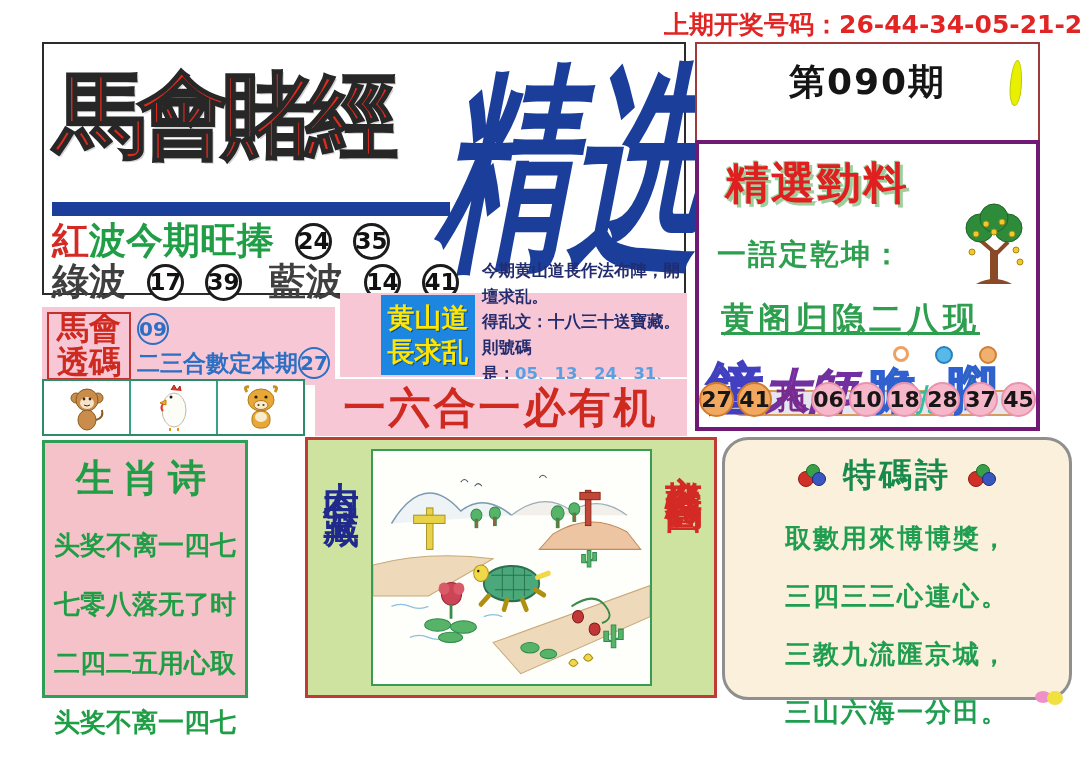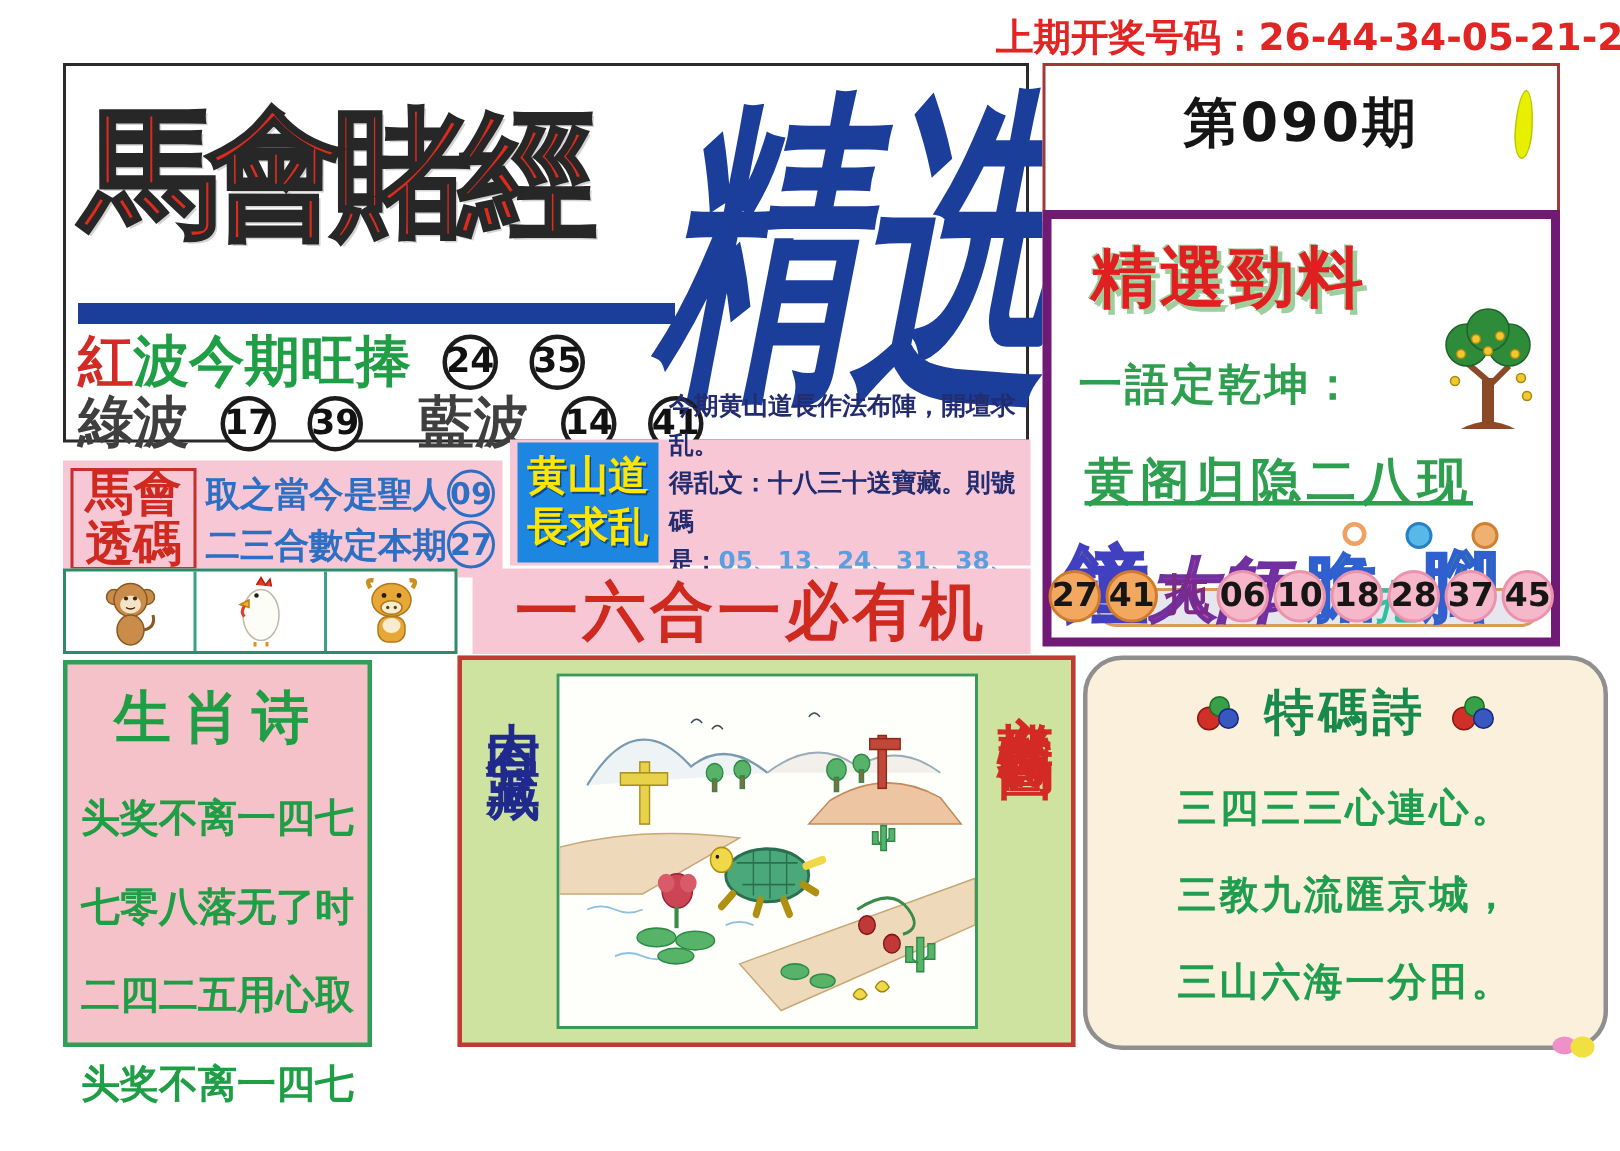--- a/index.html
+++ b/index.html
@@ -29,21 +29,21 @@
   .touma-title { width:84px; border:2px solid #c4302b; color:#ce2a20; font-size:32px; font-weight:bold; line-height:1.05;
                  display:flex; align-items:center; justify-content:center; text-align:center; flex:none; }
   .touma-lines { flex:1; display:flex; flex-direction:column; justify-content:space-around; padding-left:6px; }
   .touma-line { display:flex; align-items:center; justify-content:space-between; color:#2d6fc2; font-size:23px; font-weight:bold; white-space:nowrap; }
   .blue-circle { display:inline-flex; align-items:center; justify-content:center; width:32px; height:32px; border:2px solid #2d6fc2;
                  border-radius:50%; font-size:20px; color:#2d6fc2; background:transparent; flex:none; }
 
   
   .huangshan-box { position:absolute; left:340px; top:293px; width:347px; height:84px; background:#f8c7d6; display:flex; align-items:center; padding:5px; }
   .hs-label { width:94px; background:#1d86e0; color:#ffe600; font-size:27px; font-weight:bold; text-align:center; line-height:1.25;
-              padding:6px 0; flex:none; text-shadow:1px 1px 0 #0a4a8a; }
+              padding:6px 0; flex:none; text-shadow:1px 1px 0 #0a4a8a;margin-left:36px; }
   .hs-text { color:#232c6e; font-size:16.5px; font-weight:bold; line-height:1.55; padding-left:7px; }
   .hs-nums { color:#5aa0e0; }
 
   
   .animals-row { position:absolute; left:42px; top:379px; width:263px; height:57px; border:2px solid #2e8b6a; background:#fff; display:flex; }
   .animal-cell { flex:1; display:flex; align-items:center; justify-content:center; border-right:2px solid #3aa08a; }
   .animal-cell:last-child { border-right:none; }
   .slogan-box { position:absolute; left:315px; top:379px; width:372px; height:57px; background:#f8c7d6; color:#ce2a20;
                 font-size:42px; font-weight:bold; display:flex; align-items:center; justify-content:center; letter-spacing:3px; white-space:nowrap; }
 
@@ -59,21 +59,21 @@
   .picture-box { flex:1; margin:9px 4px; background:#fefefb; border:2px solid #3a9a57; overflow:hidden; }
   .vertical-red { writing-mode:vertical-rl; text-orientation:upright; color:#d42a26; font-size:37px; font-weight:bold;
                   letter-spacing:6px; margin:6px 6px 0 2px; flex:none; }
 
   
   .issue-box { position:absolute; left:695px; top:42px; width:345px; height:106px; border:2px solid #a03a3a; background:#fff; }
   .issue-title { text-align:center; color:#151515; font-size:36px; font-weight:bold; margin-top:14px; letter-spacing:2px; }
   .leaf-icon { position:absolute; right:16px; top:16px; width:12px; height:46px; background:#e8f000; border-radius:50% 50% 50% 50%/60% 60% 40% 40%;
                transform:rotate(4deg); border:1px solid #b8c800; }
 
-  .jinliao-box { position:absolute; left:695px; top:140px; width:345px; height:291px; border:6px solid #701a75; background:#fff; }
+  .jinliao-box { position:absolute; left:695px; top:140px; width:345px; height:291px; border:4px solid #701a75; background:#fff; }
   .headline { color:#e02020; font-size:44px; font-weight:bold; margin:10px 0 0 26px; letter-spacing:2px;
               text-shadow:3px 3px 0 #9ccf9c, -1px -1px 0 #9ccf9c; white-space:nowrap; }
   .tree-icon { position:absolute; right:6px; top:56px; }
   .oracle-label { color:#2e9e4f; font-size:29px; font-weight:bold; margin:22px 0 0 18px; letter-spacing:2px; }
   .oracle-text { color:#2e9e4f; font-size:33px; font-weight:bold; margin:22px 0 0 22px; letter-spacing:4px; white-space:nowrap;text-decoration:underline; }
 
   .master-logo { position:absolute; left:8px; top:208px; height:64px; width:330px; }
   .logo-bar { position:absolute; left:22px; bottom:0; width:296px; height:26px; background:#e6e6ef; border:2px solid #d89b5a; border-radius:14px; }
   .logo-chars { position:absolute; left:0; bottom:2px; display:flex; align-items:flex-end; white-space:nowrap; }
   .lg1 { font-size:56px; font-weight:bold; color:#f5e400; -webkit-text-stroke:2px #4040c0; line-height:0.95; }
@@ -116,31 +116,30 @@
 
     <div class="wave-line wave-line1">
       <span><span class="txt-red">紅</span><span class="txt-green">波今期旺捧</span></span>
       <span class="num-circle">24</span>
       <span class="num-circle">35</span>
     </div>
     <div class="wave-line wave-line2">
       <span>綠波</span>
       <span class="num-circle">17</span>
       <span class="num-circle">39</span>
-      <span style="margin-left:16px;">藍波</span>
+      <span style="margin-left:6px;">藍波</span>
       <span class="num-circle">14</span>
       <span class="num-circle">41</span>
     </div>
   </div>
 
   <div class="touma-box">
     <div class="touma-title">馬會透碼</div>
     <div class="touma-lines">
       <div class="touma-line">
-        <span>取之當今是聖人</span>
         <span class="blue-circle">09</span>
       </div>
       <div class="touma-line">
         <span>二三合數定本期</span>
         <span class="blue-circle">27</span>
       </div>
     </div>
   </div>
 
   <div class="huangshan-box">
@@ -335,20 +334,21 @@
         <circle cx="16" cy="7" r="6.5" fill="#38a048" stroke="#187028"></circle>
         <circle cx="22" cy="15" r="6.5" fill="#3858c0" stroke="#182880"></circle>
       </svg>
       <span class="tema-title">特碼詩</span>
       <svg width="30" height="24" viewBox="0 0 30 24">
         <circle cx="9" cy="15" r="7.5" fill="#d03028" stroke="#901810"></circle>
         <circle cx="16" cy="7" r="6.5" fill="#38a048" stroke="#187028"></circle>
         <circle cx="22" cy="15" r="6.5" fill="#3858c0" stroke="#182880"></circle>
       </svg>
     </div>
+    <div class="tema-line">取數用來博博獎，</div>
     <div class="tema-line">三四三三心連心。</div>
     <div class="tema-line">三教九流匯京城，</div>
     <div class="tema-line">三山六海一分田。</div>
     <div class="flower-decor">
       <span class="petal-pink"></span>
         <span class="petal-yellow"></span>
     </div>
   </div>
 
 </div>

